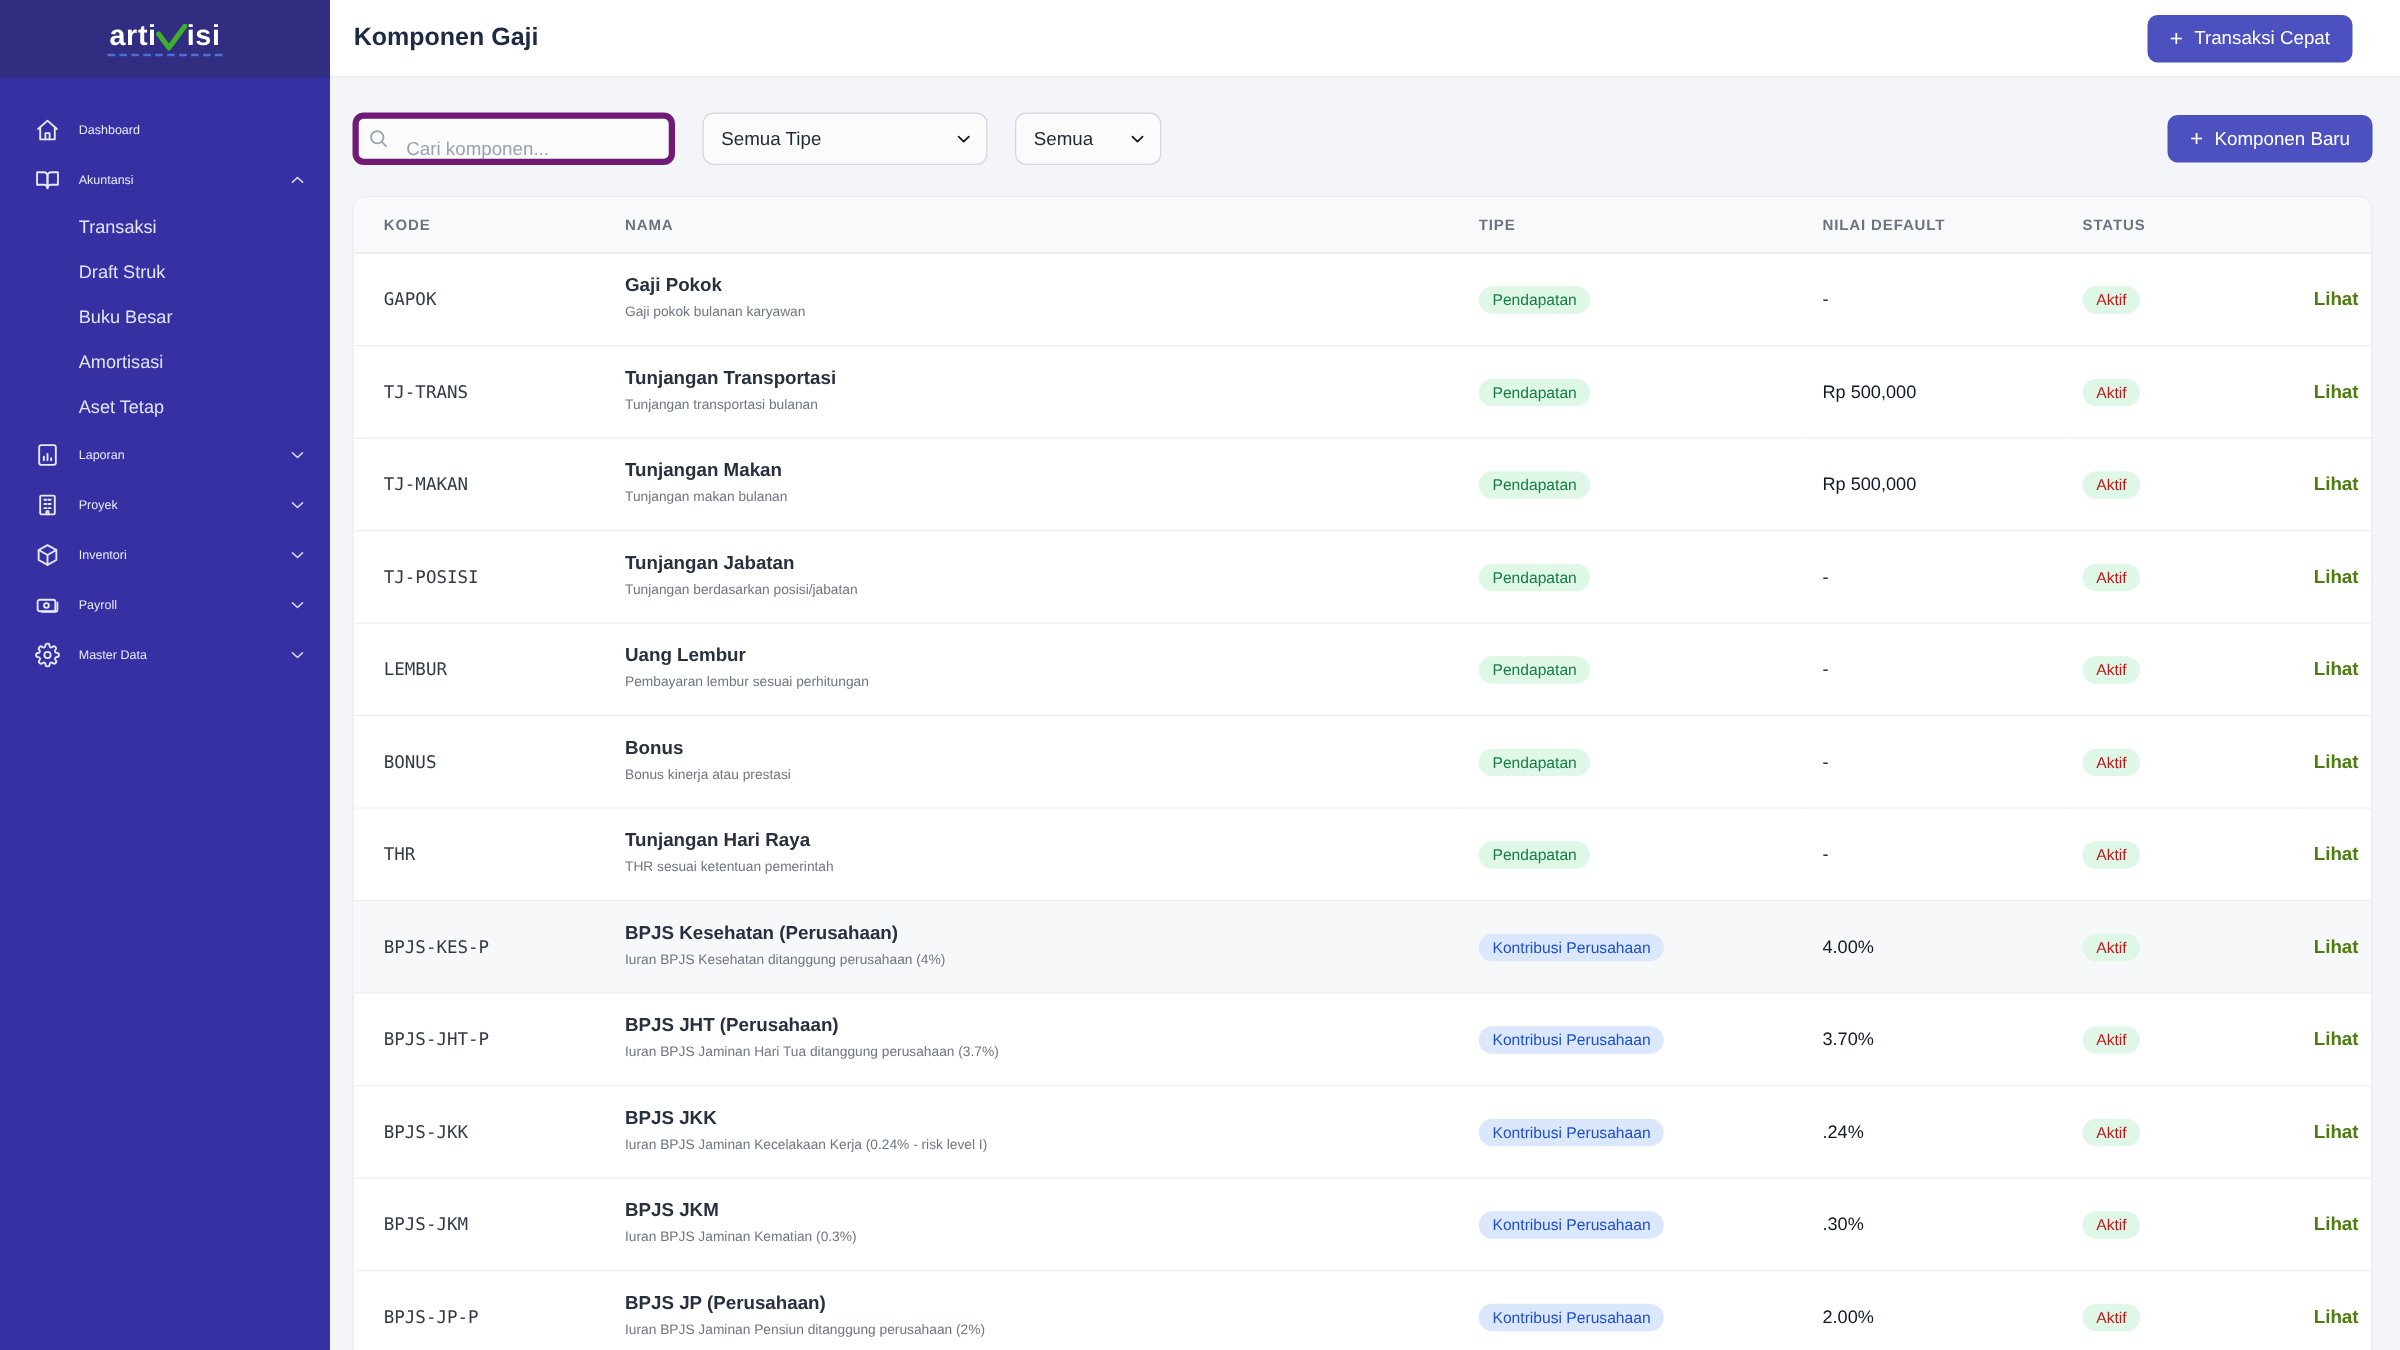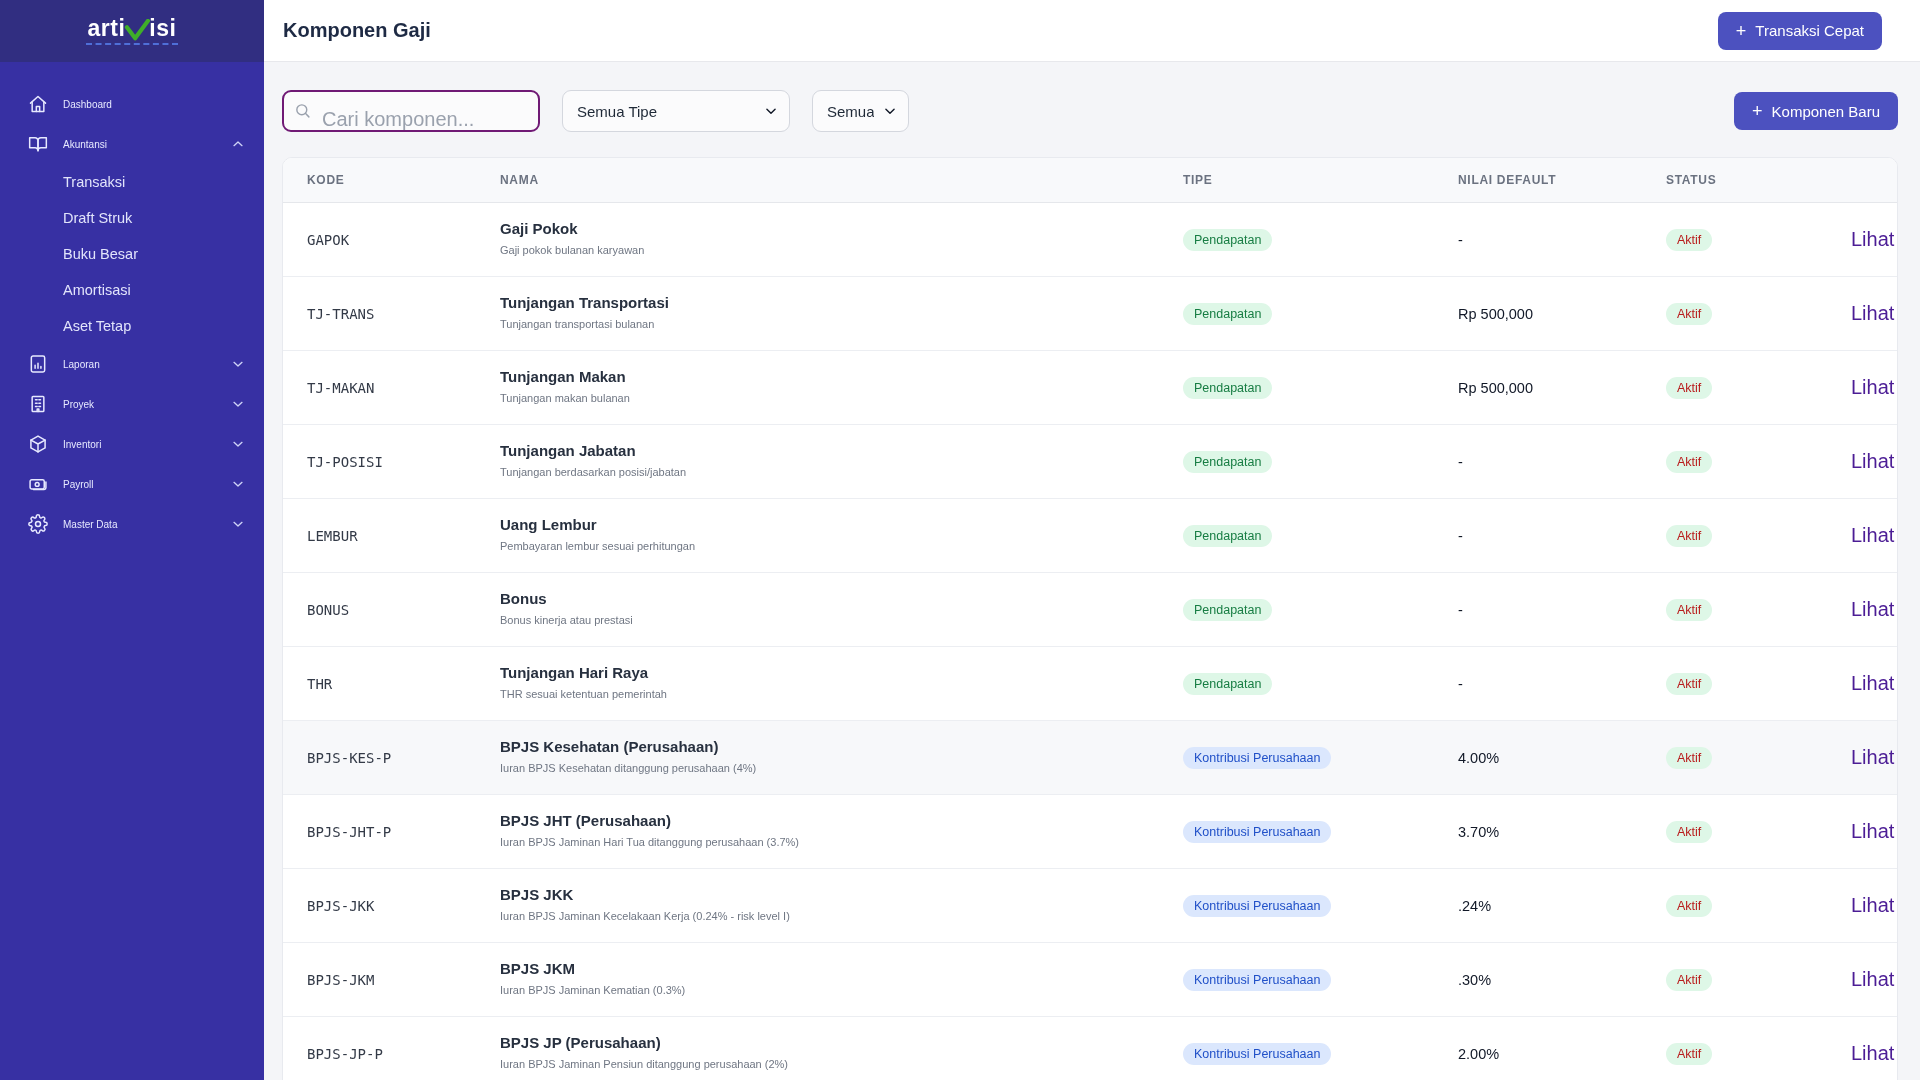--- a/index.html
+++ b/index.html
@@ -26,21 +26,21 @@
   
   .main { margin-left:253px; }
   .topbar { height:62px; background:#ffffff; border-bottom:1px solid #e7e8ec; display:flex; align-items:center; justify-content:space-between; padding:0 38px 0 30px;gap:35px; }
   .page-title { font-size:20px; font-weight:bold; color:#1e2a44; }
   .btn { display:inline-flex; align-items:center; gap:9px; background:#4c51bf; color:#fff; border:none; border-radius:8px; font-size:15px; font-family:"Liberation Sans",sans-serif; padding:10px 18px; cursor:pointer; }
   .btn .plus { font-size:18px; line-height:1; font-weight:400; }
 
   .content { padding:28px 22px 0 29px; }
   .filterbar { display:flex; align-items:center; }
   .searchbox { position:relative; width:258px; }
-  .searchbox input { width:100%; height:42px; border:2px solid #701a75; border-radius:9px; background:#fbfbfc; padding:16px 12px 0 38px; font-size:20px; color:#374151; font-family:"Liberation Sans",sans-serif; outline:none; }
+  .searchbox input { width:100%; height:42px; border:5px solid #701a75; border-radius:9px; background:#fbfbfc; padding:16px 12px 0 38px; font-size:15px; color:#374151; font-family:"Liberation Sans",sans-serif; outline:none; }
   .searchbox input::placeholder { color:#9aa1ad; }
   .searchbox .search-ic { position:absolute; left:12px; top:12px; width:17px; height:17px; }
   .searchbox .search-ic svg { width:17px; height:17px; stroke:#9aa1ad; fill:none; stroke-width:2; stroke-linecap:round; }
   .selwrap { position:relative; margin-left:22px; }
   .selwrap select { appearance:none; -webkit-appearance:none; height:42px; border:1px solid #d4d7de; border-radius:9px; background:#fbfbfc; font-size:15px; color:#1f2937; font-family:"Liberation Sans",sans-serif; padding:0 40px 0 14px; outline:none; }
   .selwrap.narrow select { padding:0 34px 0 14px; }
   .selwrap .sel-chev { position:absolute; right:12px; top:14px; width:14px; height:14px; pointer-events:none; }
   .selwrap .sel-chev svg { width:14px; height:14px; stroke:#111827; fill:none; stroke-width:2.4; stroke-linecap:round; stroke-linejoin:round; }
   .filter-spacer { flex:1; }
 
@@ -55,21 +55,21 @@
   tbody tr.hl { background:#f7f8fa; }
   .kode { font-family:"DejaVu Sans Mono", monospace; font-size:14px; color:#333a47; }
   .nm { font-size:15px; font-weight:bold; color:#27303f; line-height:20px; }
   .ds { font-size:11px; color:#6f7683; line-height:19px; margin-top:2px; }
   .badge { display:inline-block; font-size:12.5px; padding:4px 11px; border-radius:999px; white-space:nowrap; }
   .badge.income { background:#def7e7; color:#177d43; }
   .badge.company { background:#dbe7fd; color:#2050c8; }
   .badge.active { background:#def7e7; color:#b91c1c; }
   .nilai { font-size:14.5px; color:#111827; }
   .act-cell { text-align:right; padding-right:26px !important; }
-  .lihat { color:#4c1d95; font-size:20px; font-weight:400; text-decoration:none; cursor:pointer; }
+  .lihat { color:#4d7c0f; font-size:15px; font-weight:700; text-decoration:none; cursor:pointer; }
 </style>
 </head>
 <body>
 
 <aside class="sidebar">
   <div class="logo-band">
     <div class="logo">
       <div class="logo-row">
         <span>arti</span>
         <svg class="logo-check" viewBox="0 0 28 24">
@@ -200,21 +200,21 @@
           <option>Semua Tipe</option>
         </select>
         <span class="sel-chev">
           <svg viewBox="0 0 24 24">
               <path d="M5 9l7 7 7-7"></path>
             </svg>
         </span>
       </div>
 
       <div class="selwrap narrow">
-        <select style="width:97px">
+        <select style="width:117px">
           <option>Semua</option>
         </select>
         <span class="sel-chev">
           <svg viewBox="0 0 24 24">
               <path d="M5 9l7 7 7-7"></path>
             </svg>
         </span>
       </div>
 
       <div class="filter-spacer"></div>

